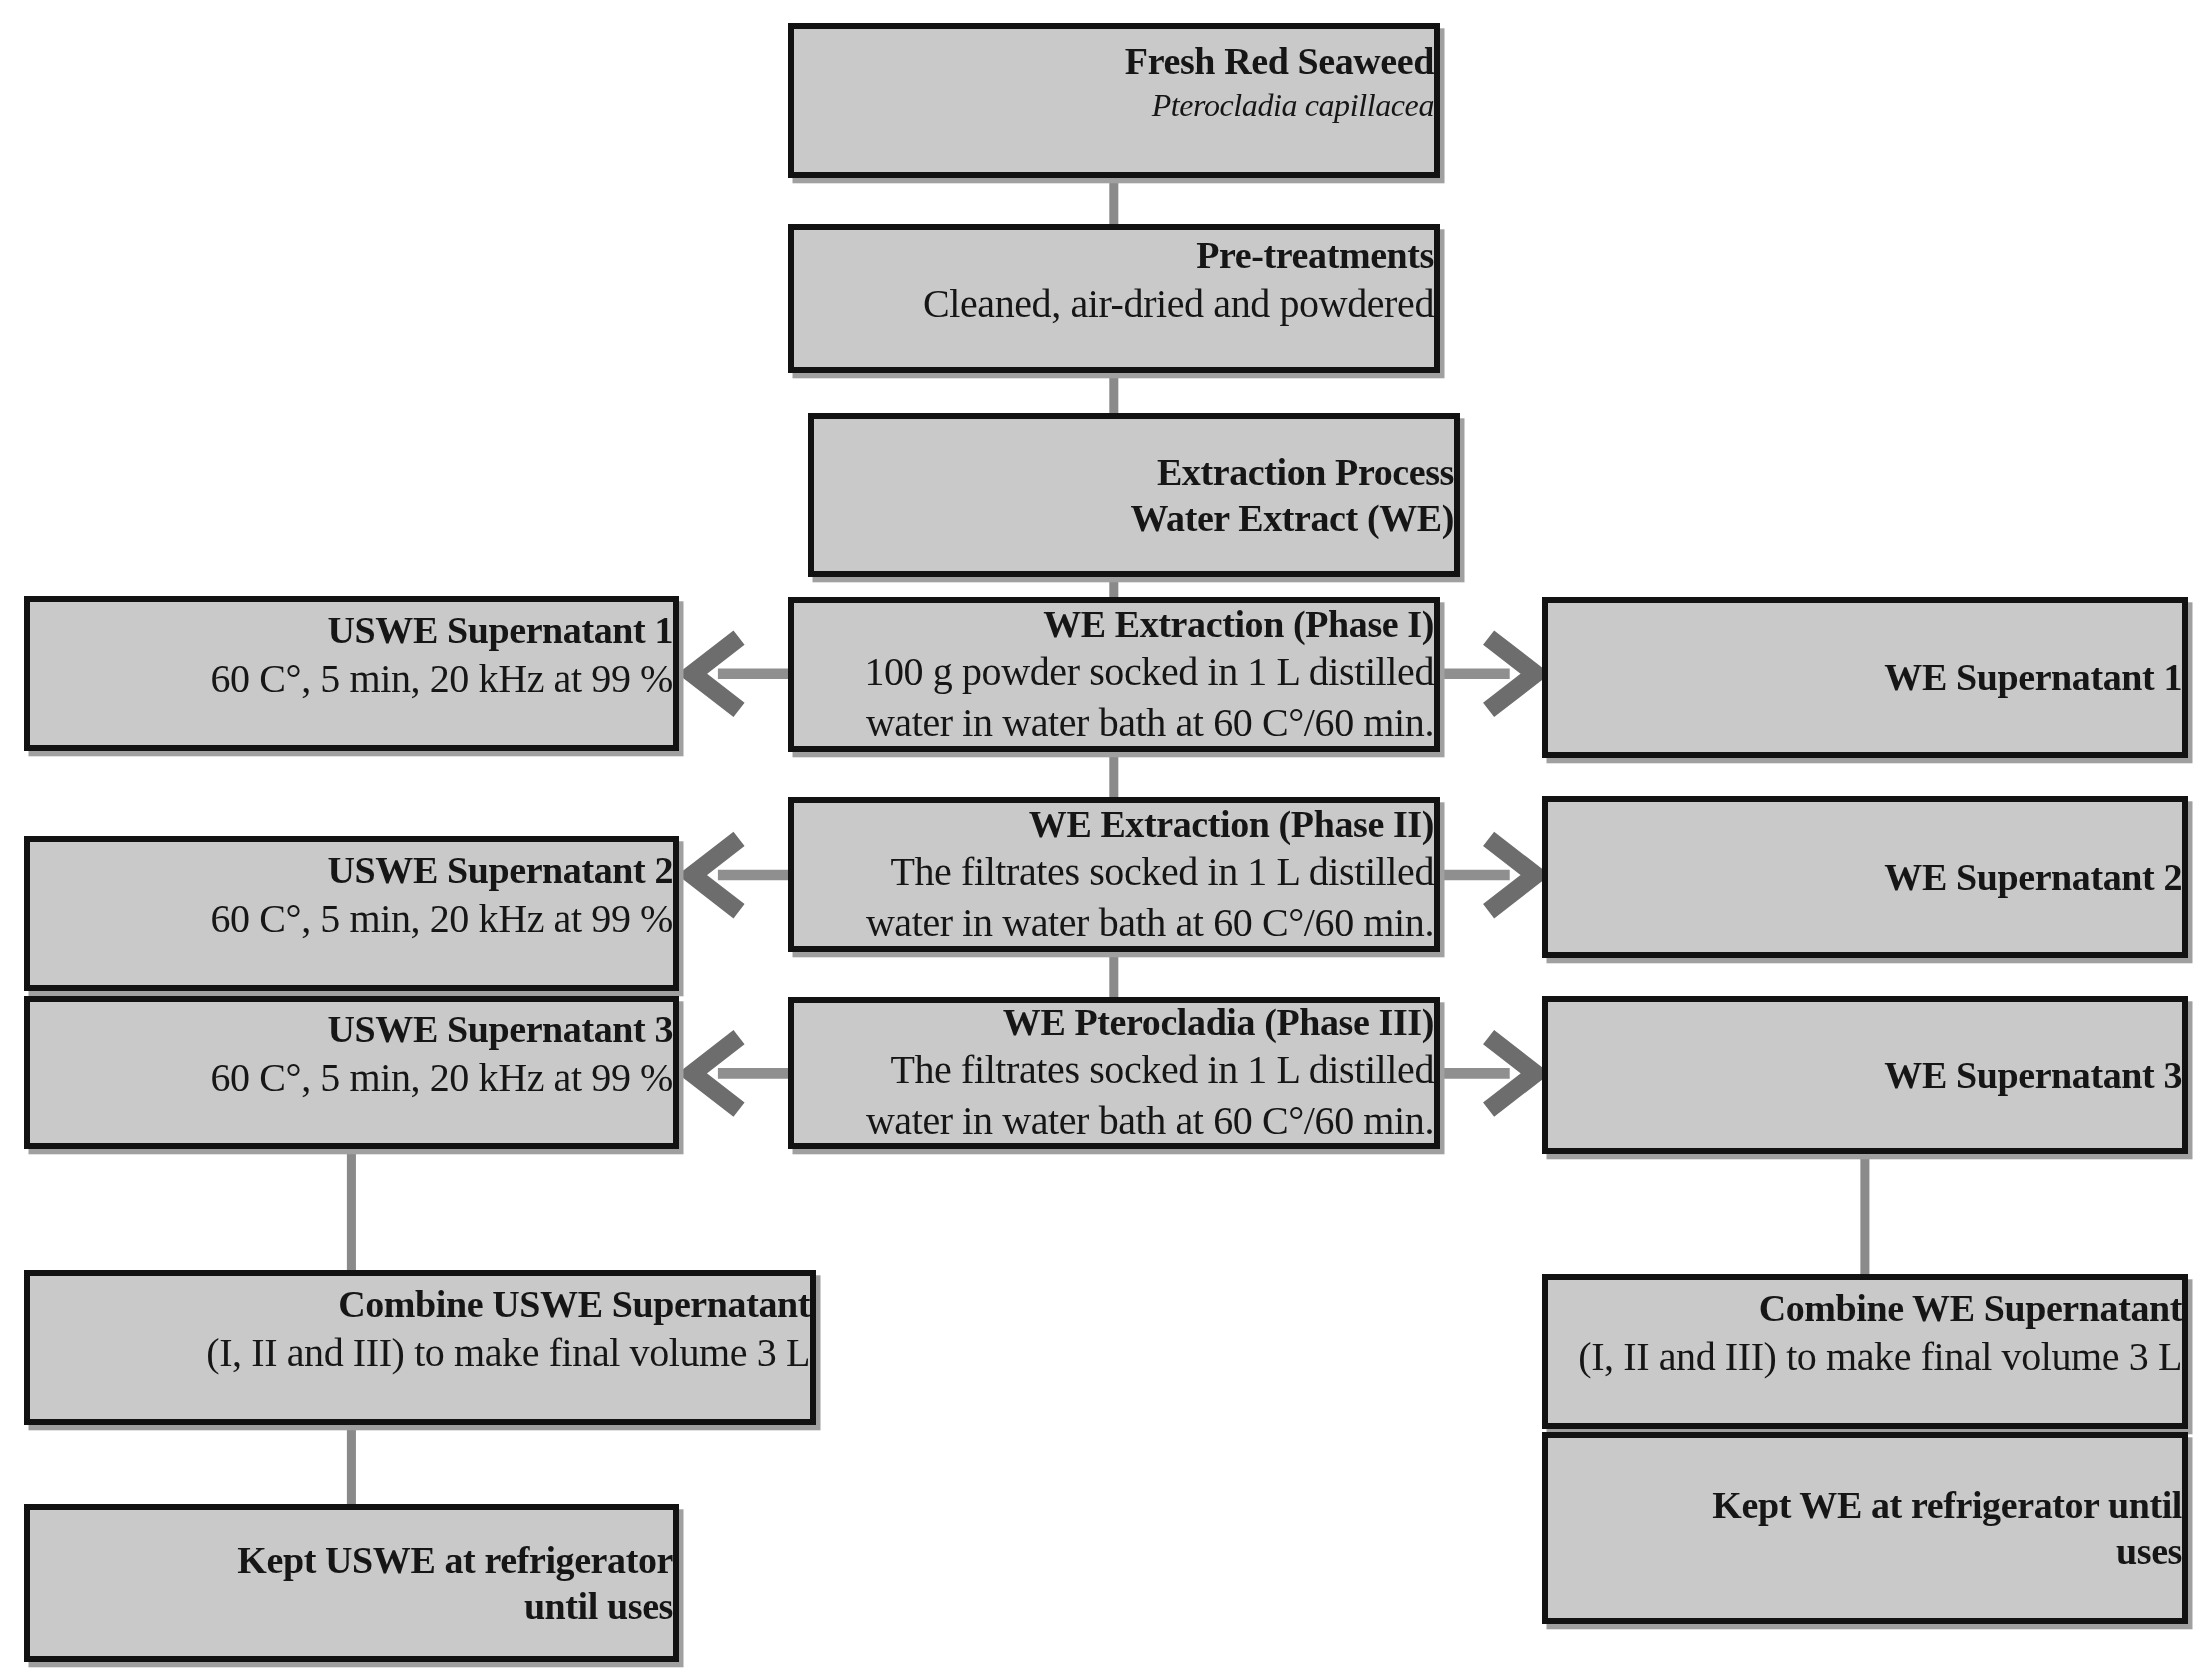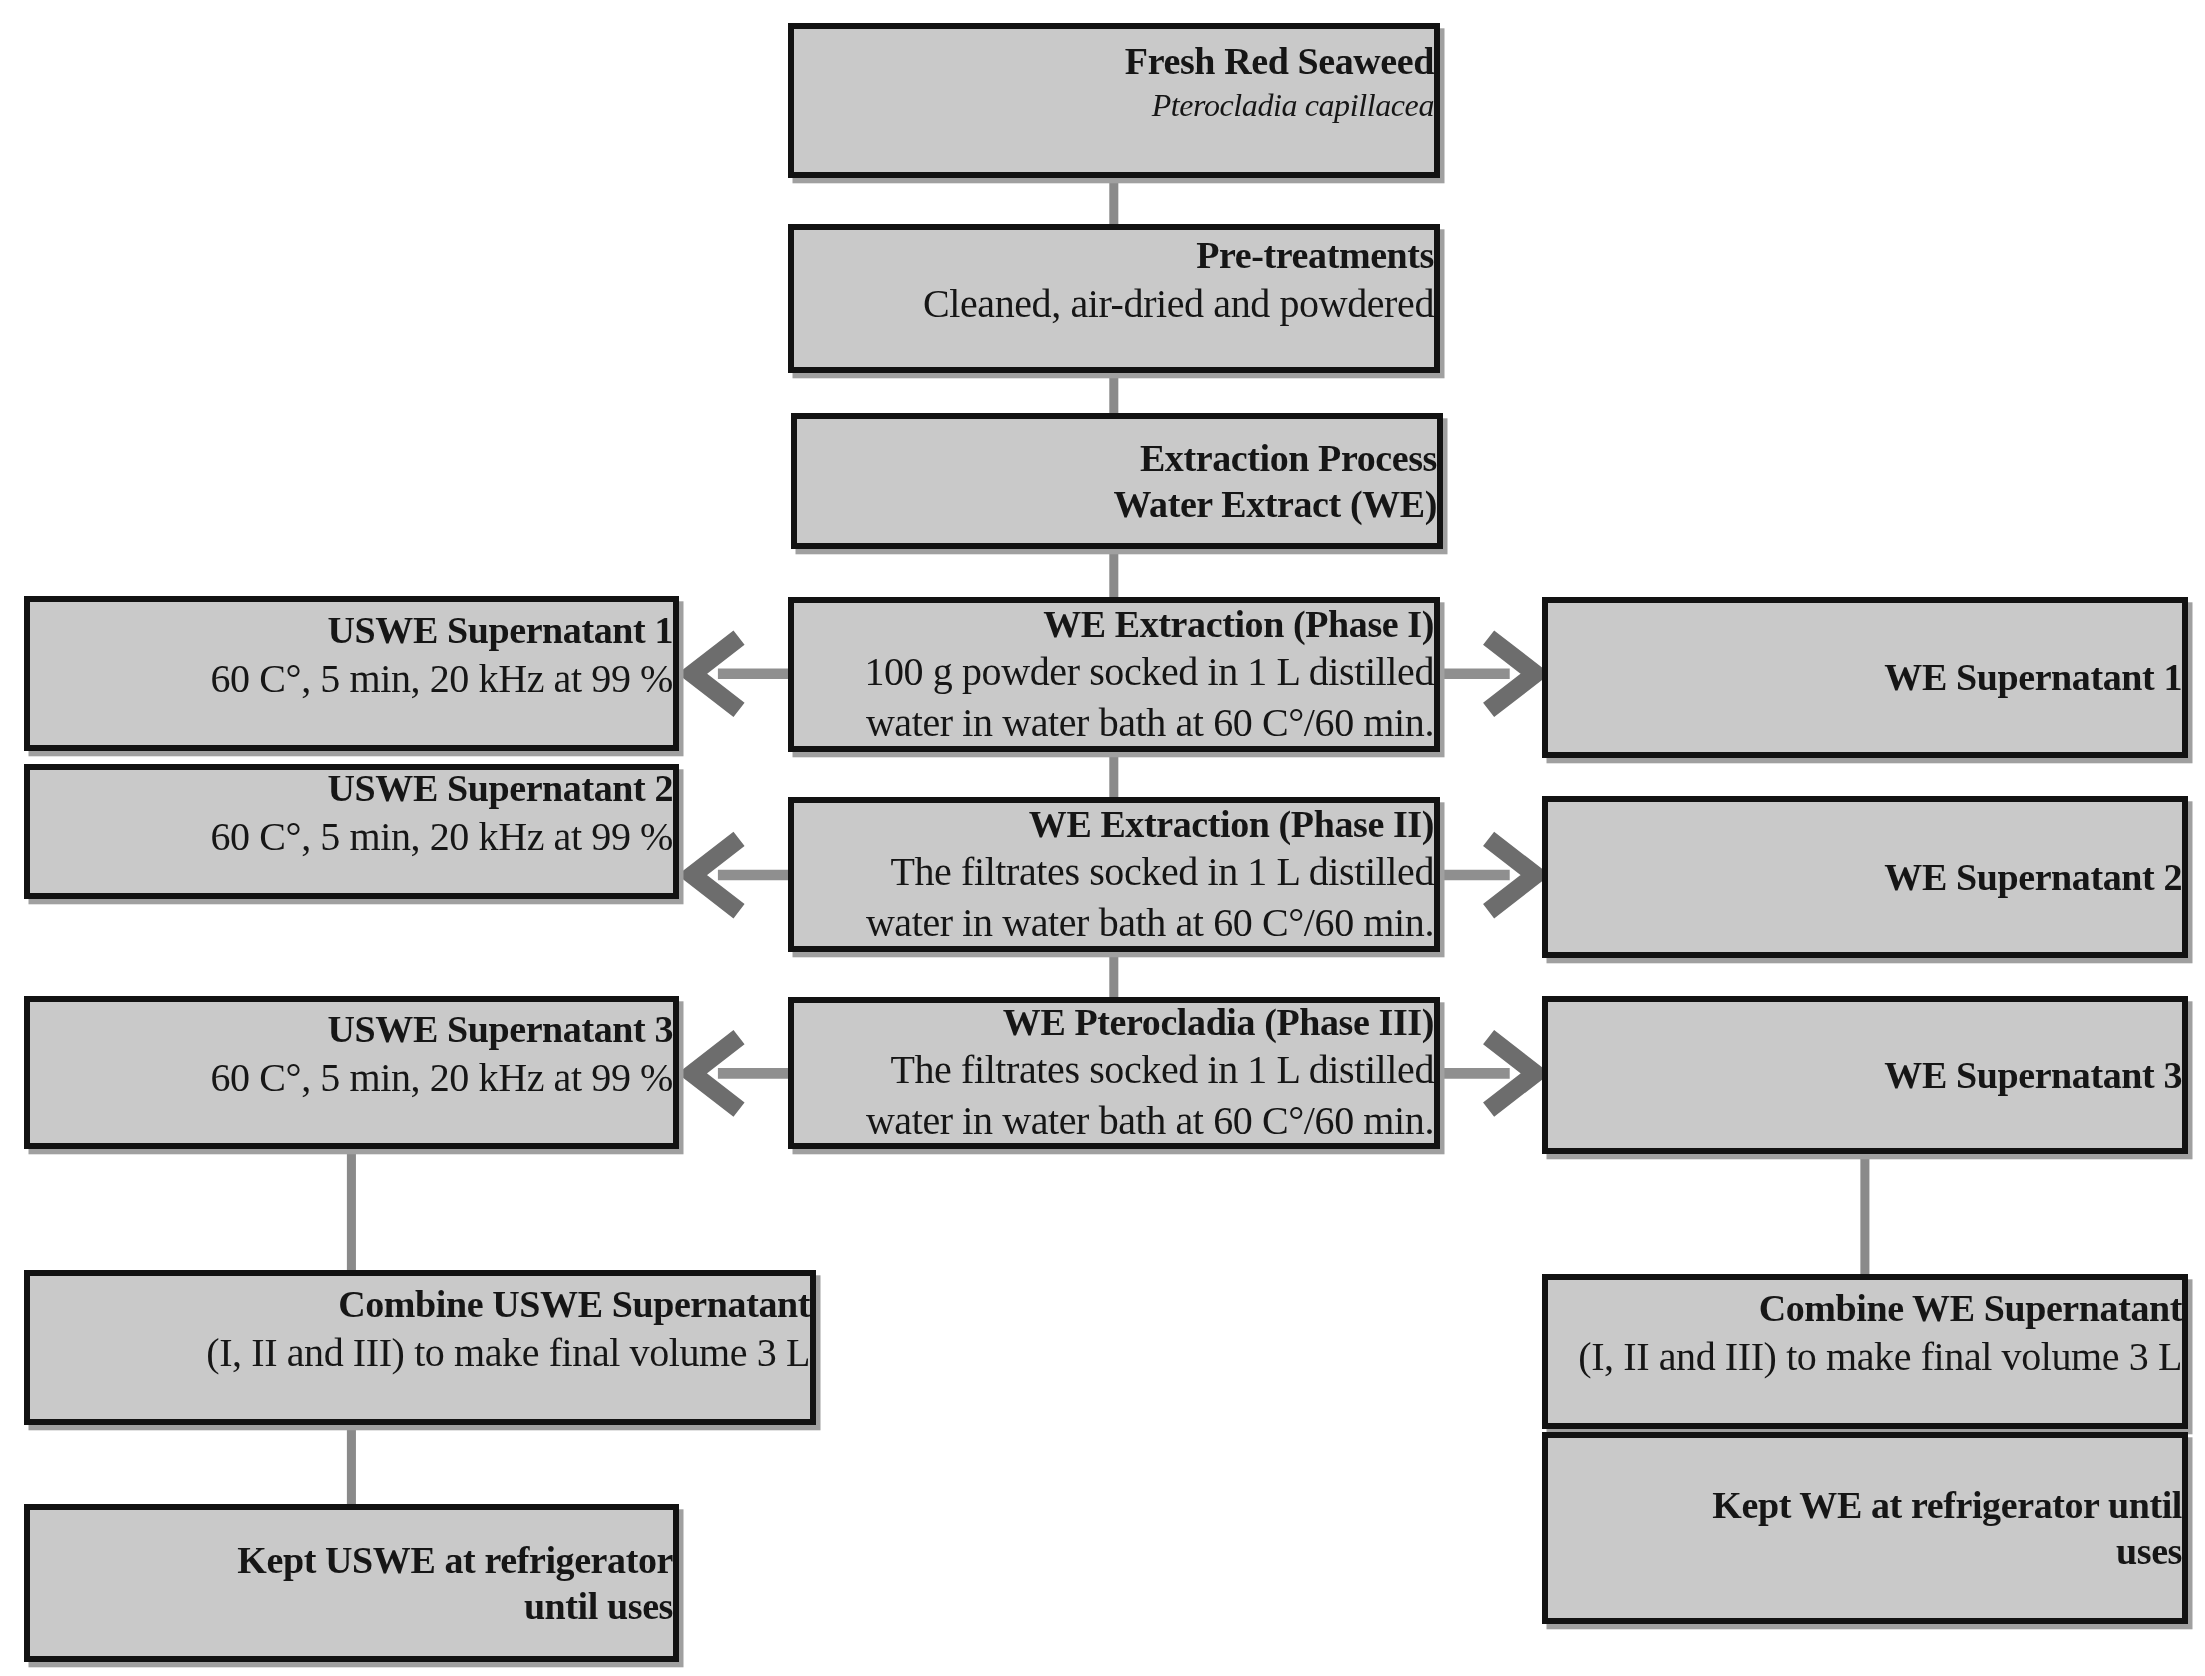--- a/index.html
+++ b/index.html
@@ -75,21 +75,21 @@
   <div class="node top-bias" style="left:788px;top:22.6px;width:652px;height:155px">
     <div class="title">Fresh Red Seaweed</div>
     <div class="species">Pterocladia capillacea</div>
   </div>
 
   <div class="node top-bias" style="left:788px;top:224px;width:652px;height:149px">
     <div class="title">Pre-treatments</div>
     <div class="desc">Cleaned, air-dried and powdered</div>
   </div>
 
-  <div class="node" style="left:791px;top:413px;width:652px;height:136px">
+  <div class="node" style="left:808px;top:413px;width:652px;height:164px">
     <div class="title">Extraction Process</div>
     <div class="title">Water Extract (WE)</div>
   </div>
 
   <div class="node" style="left:788px;top:597px;width:652px;height:155px">
     <div class="title">WE Extraction (Phase I)</div>
     <div class="desc">100 g powder socked in 1 L distilled</div>
     <div class="desc">water in water bath at 60 C°/60 min.</div>
   </div>
 
@@ -103,21 +103,21 @@
     <div class="title">WE Pterocladia (Phase III)</div>
     <div class="desc">The filtrates socked in 1 L distilled</div>
     <div class="desc">water in water bath at 60 C°/60 min.</div>
   </div>
 
   <div class="node top-bias" style="left:24px;top:596px;width:655px;height:155px">
     <div class="title">USWE Supernatant 1</div>
     <div class="desc">60 C°, 5 min, 20 kHz at 99 %</div>
   </div>
 
-  <div class="node top-bias" style="left:24px;top:764px;width:655px;height:135px">
+  <div class="node top-bias" style="left:24px;top:836px;width:655px;height:155px">
     <div class="title">USWE Supernatant 2</div>
     <div class="desc">60 C°, 5 min, 20 kHz at 99 %</div>
   </div>
 
   <div class="node top-bias" style="left:24px;top:996px;width:655px;height:153px">
     <div class="title">USWE Supernatant 3</div>
     <div class="desc">60 C°, 5 min, 20 kHz at 99 %</div>
   </div>
 
   <div class="node top-bias" style="left:24px;top:1270px;width:792px;height:155px">

